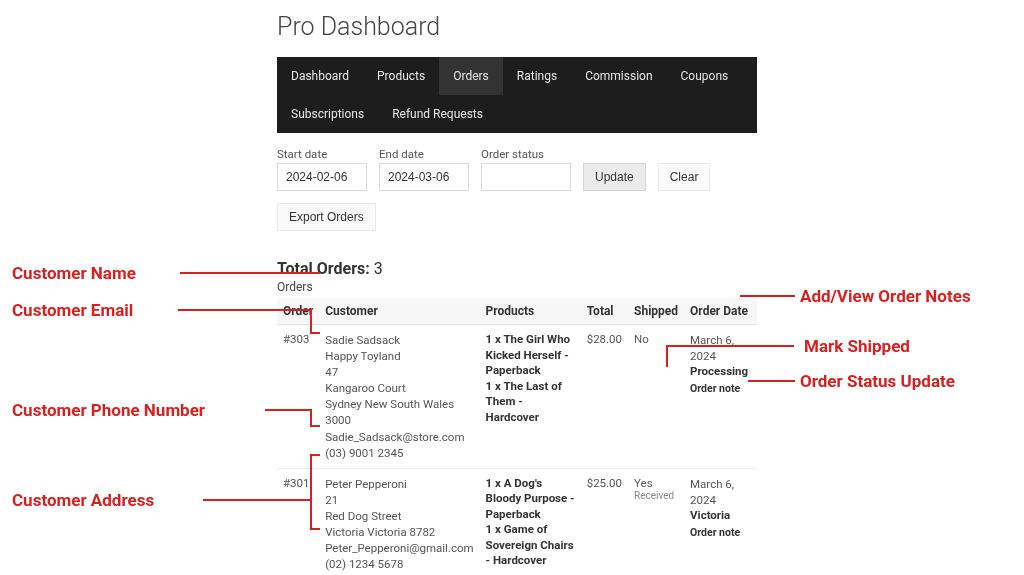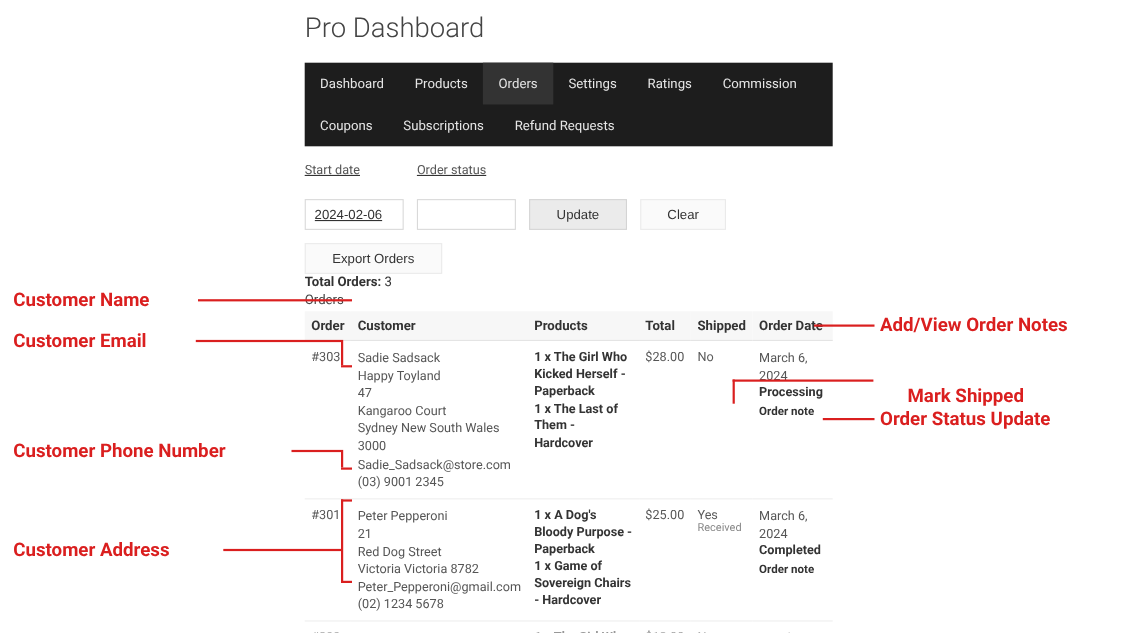--- a/index.html
+++ b/index.html
@@ -40,41 +40,41 @@
     .tab-item.active {
       background: #333;
     }
     .filter-row {
       display: flex;
       gap: 12px;
       margin-top: 14px;
       align-items: flex-end;
       flex-wrap: wrap;
     }
-    .filter-block { display: flex; flex-direction: column; gap: 20px; text-decoration: underline; }
+    .filter-block { display: flex; flex-direction: column; gap: 2px; }
     .filter-label { font-size: 11.5px; color: #555; }
     .filter-input {
       border: 1px solid #d9d9d9;
       padding: 6px 8px;
       font-size: 12px;
       width: 90px;
       color: #333;
     }
     .btn {
       border: 1px solid #d4d4d4;
       background: #ebebeb;
       color: #333;
       font-size: 12px;
-      padding: 6px 24px;
+      padding: 6px 11px;
       cursor: pointer;
     }
     .btn.light { background: #fafafa; border: 1px solid #eaeaea; }
     .totals {
-      margin-top: 0;
-      font-size: 12px;
+      margin-top: 28px;
+      font-size: 16px;
     }
     .totals .tot-label { font-weight: 700; }
     .orders-caption { font-size: 12px; color: #444; margin-top: 2px; }
     .orders-table {
       width: 100%;
       margin-top: 4px;
       border-collapse: collapse;
     }
     .orders-table thead th {
       text-align: left;
@@ -131,32 +131,35 @@
 </head>
 <body>
 
 <div class="main-wrap">
   <h1 class="page-title">Pro Dashboard</h1>
 
   <nav class="tab-nav">
       <div class="tab-item">Dashboard</div>
       <div class="tab-item">Products</div>
       <div class="tab-item active">Orders</div>
-      <div class="tab-item">Settings</div>
       <div class="tab-item">Ratings</div>
       <div class="tab-item">Commission</div>
       <div class="tab-item">Coupons</div>
       <div class="tab-item">Subscriptions</div>
       <div class="tab-item">Refund Requests</div>
     </nav>
 
   <div class="filter-row">
     <div class="filter-block">
       <span class="filter-label">Start date</span>
       <input class="filter-input" value="2024-02-06" style="">
+    </div>
+    <div class="filter-block">
+      <span class="filter-label">End date</span>
+      <input class="filter-input" value="2024-03-06" style="">
     </div>
     <div class="filter-block">
       <span class="filter-label">Order status</span>
       <input class="filter-input" value="" style="">
     </div>
     <button class="btn">Update</button>
     <button class="btn light">Clear</button>
     <button class="btn light">Export Orders</button>
   </div>
 
@@ -212,21 +215,21 @@
           </td>
           <td>
             <div class="prod-line">1 x A Dog's Bloody Purpose - Paperback</div>
             <div class="prod-line">1 x Game of Sovereign Chairs - Hardcover</div>
           </td>
           <td>$25.00</td>
           <td>
             <div class="ship-yes">Yes</div>
             <div class="ship-received">Received</div>
           </td>
-          <td><div class="date-line">March 6, 2024</div><div class="status-proc">Completed</div><div class="order-note">Order note</div></td>
+          <td><div class="date-line">March 6, 2024</div><div class="status-proc">Victoria</div><div class="order-note">Order note</div></td>
         </tr>
         <tr>
           <td class="order-id">#299</td>
           <td>
             <div class="cust-line">Denise Roque</div>
           </td>
           <td>
             <div class="prod-line">1 x The Girl Who Kicked Herself - Paperback</div>
           </td>
           <td>$12.00</td>
@@ -256,18 +259,18 @@
 
 <div class="annotation" style="left:12px; top:490px;">Customer Address</div>
 <div class="ann-line" style="left:203px; top:499px; width:107px;"></div>
 <div class="ann-line-v" style="left:310px; top:454px; height:75px;"></div>
 <div class="ann-line" style="left:310px; top:454px; width:10px;"></div>
 <div class="ann-line" style="left:310px; top:528px; width:10px;"></div>
 
 <div class="annotation" style="left:800px; top:286px;">Add/View Order Notes</div>
 <div class="ann-line" style="left:740px; top:295px; width:55px;"></div>
 
-<div class="annotation" style="left:825px; top:336px;margin-top:14px;">Mark Shipped</div>
+<div class="annotation" style="left:804px; top:336px;">Mark Shipped</div>
 <div class="ann-line" style="left:666px; top:345px; width:128px;"></div>
 <div class="ann-line-v" style="left:666px; top:345px; height:22px;"></div>
 
 <div class="annotation" style="left:800px; top:371px;">Order Status Update</div>
 <div class="ann-line" style="left:748px; top:380px; width:47px;"></div>
 
 </body></html>

